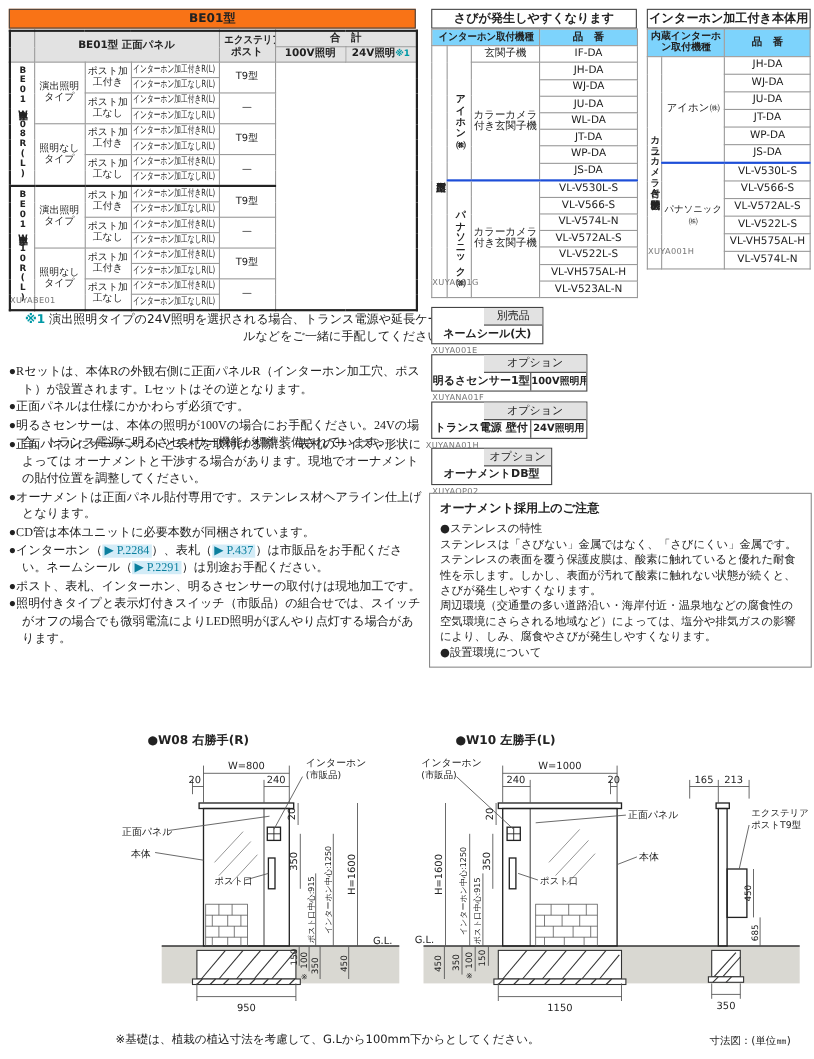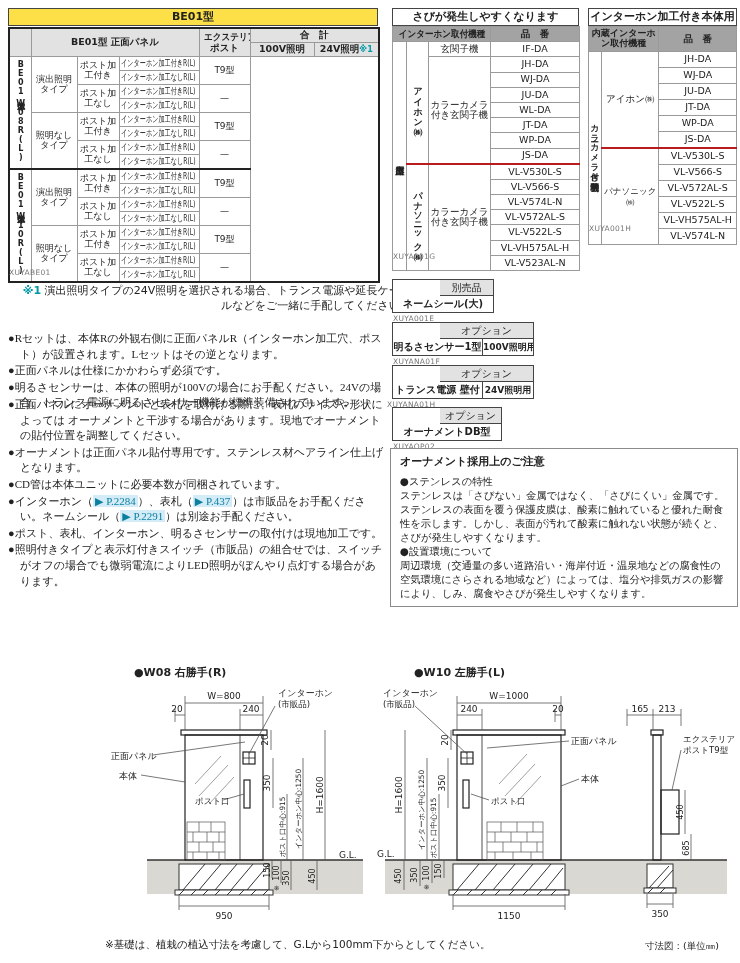--- a/index.html
+++ b/index.html
@@ -1,21 +1,21 @@
 <!DOCTYPE html>
 <html><head>
 <meta charset="utf-8">
 <style>
   html,body{margin:0;padding:0;background:#fff;}
   body{font-family:"DejaVu Sans","Liberation Sans",sans-serif;color:#222;}
   #page{position:relative;width:740px;height:963px;background:#fff;overflow:hidden;}
   .abs{position:absolute;}
 
   
-  .titlebar{border:1px solid #444;background:#fde047;font-weight:bold;font-size:11px;
+  .titlebar{border:1px solid #444;background:#f97316;font-weight:bold;font-size:11px;
     text-align:center;line-height:16px;height:16px;}
   .titlebar.white{background:#fff;}
 
   
   table{border-collapse:collapse;table-layout:fixed;}
   table.mt{width:370px;border:2px solid #222;}
   table.mt td{border:1px solid #9a9a9a;padding:0 1px;font-size:9px;text-align:center;
     height:13px;line-height:1.08;overflow:hidden;}
   table.mt td.h{background:#e2e2e2;font-weight:bold;font-size:9.5px;}
   table.mt tr.gsep td{border-top:2px solid #222;}
@@ -27,22 +27,22 @@
   .cond{display:inline-block;transform:scaleX(0.68);transform-origin:0 50%;white-space:nowrap;}
   .cond2{display:inline-block;transform:scaleX(0.9);transform-origin:50% 50%;white-space:nowrap;}
   td.totalcell{background:#fff;}
   .teal{color:#0099a6;font-weight:bold;font-size:8px;}
   .code{font-size:7.5px;color:#777;letter-spacing:0.3px;}
 
   
   table.it{border:1.5px solid #222;}
   table.it td{border:1px solid #9a9a9a;padding:1px 1px;font-size:9.5px;text-align:center;
     line-height:1.1;overflow:hidden;}
-  table.it td.h{background:#a3a3a3;font-weight:bold;}
-  table.it tr.gsep td{border-top:2px solid #b91c1c;}
+  table.it td.h{background:#7dd3fc;font-weight:bold;}
+  table.it tr.gsep td{border-top:2px solid #1d4ed8;}
   table.it .vtext{font-size:9px;font-weight:bold;}
   table.mid{width:187px;} table.mid td{height:12.2px;}
   table.rt{width:149px;}  table.rt td{height:13px;}
 
   
   .optbox{border:1.2px solid #444;background:#fff;}
   .optbox .oh{background:#e2e2e2;border-bottom:1px solid #444;font-weight:normal;
     font-size:10px;text-align:center;line-height:15px;height:15px;margin-left:47px;}
   .optbox .ob{display:flex;font-size:10px;font-weight:bold;text-align:center;}
   .optbox .ob>div{line-height:16px;height:16px;white-space:nowrap;overflow:hidden;}
@@ -361,22 +361,22 @@
     <div class="ob">
         <div style="width:100%;">オーナメントDB型</div>
       </div>
   </div>
   <div class="abs code" style="left:393px;top:442px;">XUYAOP02</div>
 
   <div class="abs caution" style="left:390px;top:448px;width:328px;">
     <div class="ct">オーナメント採用上のご注意</div>
     <div>●ステンレスの特性</div>
     <div>ステンレスは「さびない」金属ではなく、「さびにくい」金属です。ステンレスの表面を覆う保護皮膜は、酸素に触れていると優れた耐食性を示します。しかし、表面が汚れて酸素に触れない状態が続くと、さびが発生しやすくなります。</div>
+    <div>周辺環境（交通量の多い道路沿い・海岸付近・温泉地などの腐食性の空気環境にさらされる地域など）によっては、塩分や排気ガスの影響により、しみ、腐食やさびが発生しやすくなります。</div>
     <div>●設置環境について</div>
-    <div>周辺環境（交通量の多い道路沿い・海岸付近・温泉地などの腐食性の空気環境にさらされる地域など）によっては、塩分や排気ガスの影響により、しみ、腐食やさびが発生しやすくなります。</div>
   </div>
 
   <div class="abs dtitle" style="left:134px;top:665px;">●W08 右勝手(R)</div>
   <div class="abs dtitle" style="left:414px;top:665px;">●W10 左勝手(L)</div>
 
   <svg class="abs" style="left:95px;top:682px;" width="272" height="250" viewBox="0 0 272 250">
 
     <rect x="52" y="178" width="216" height="34" fill="#d9d8d2" stroke="none"></rect>
     <line x1="52" y1="178" x2="268" y2="178" stroke="#333" stroke-width="1.3"></line>
 

